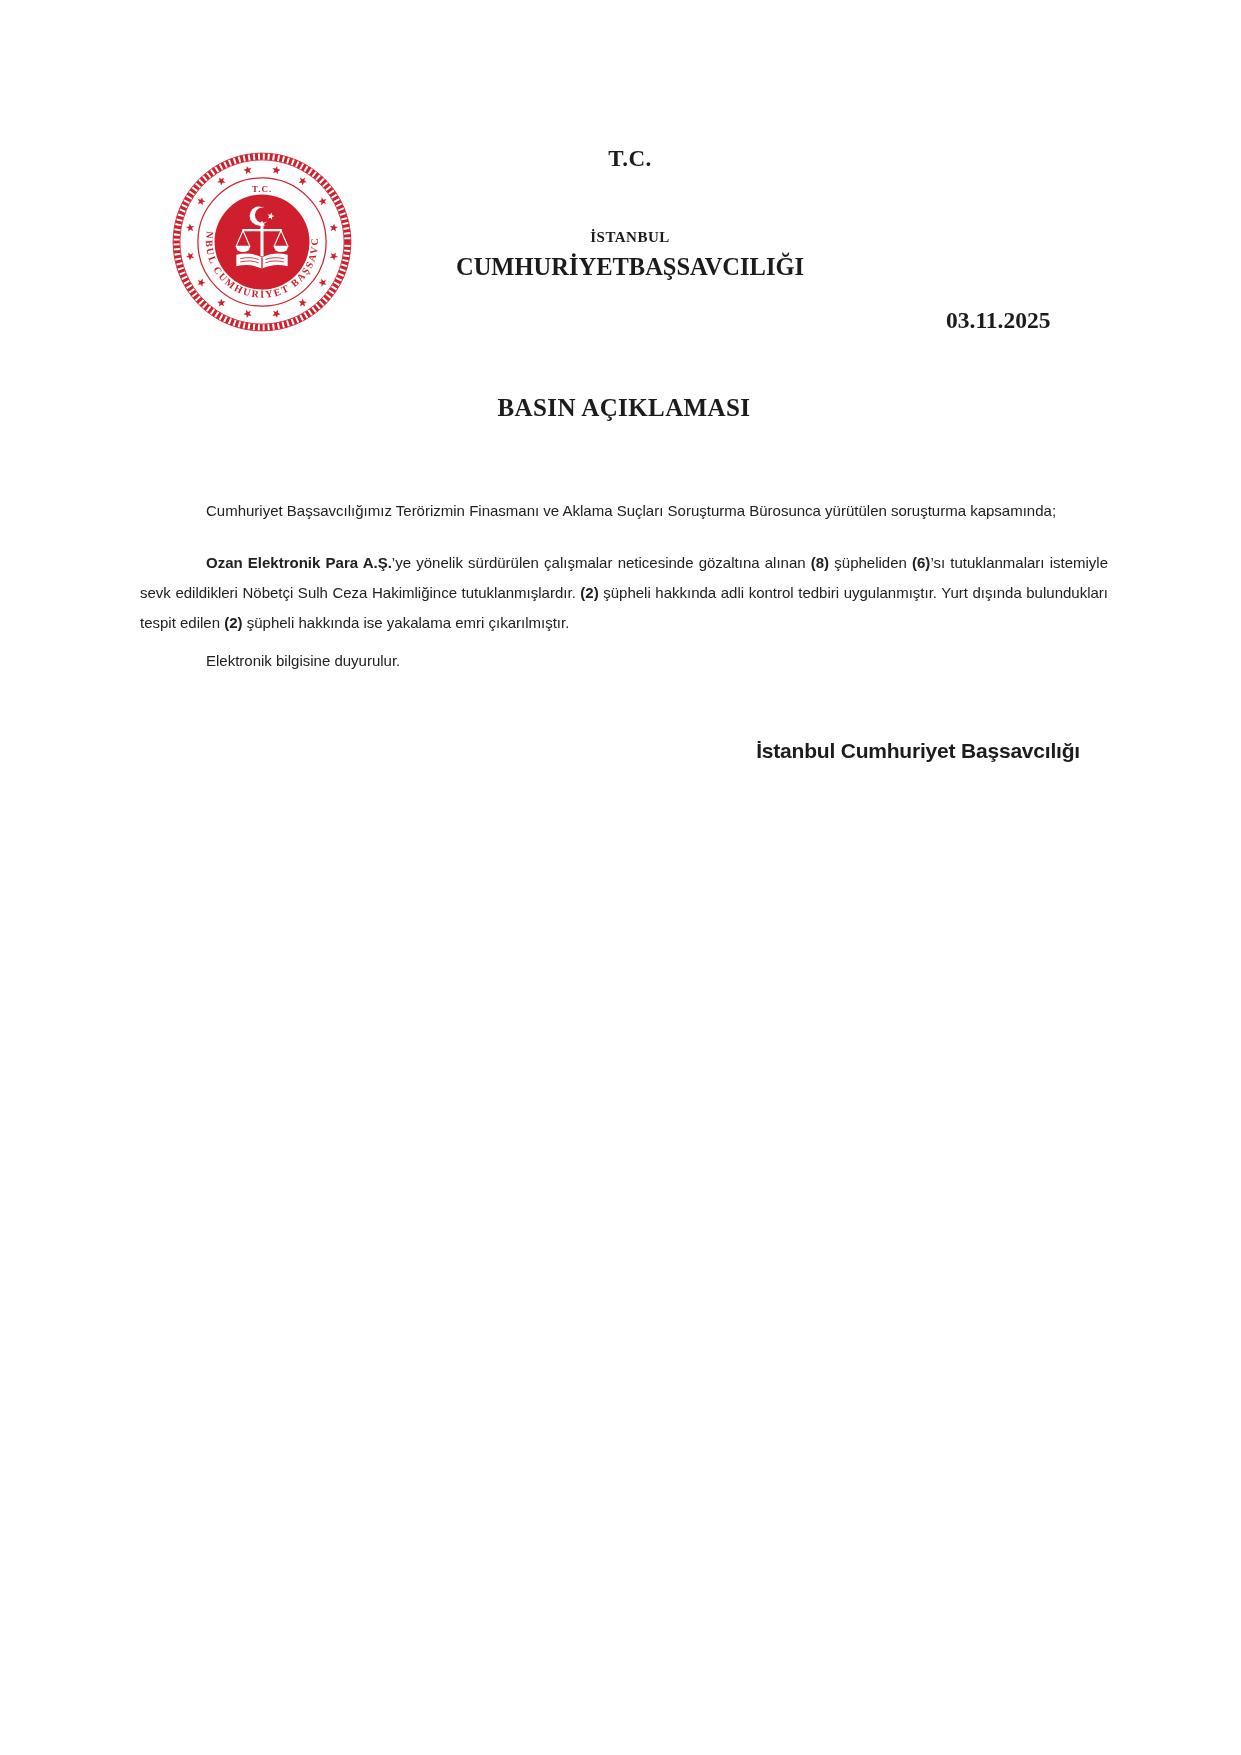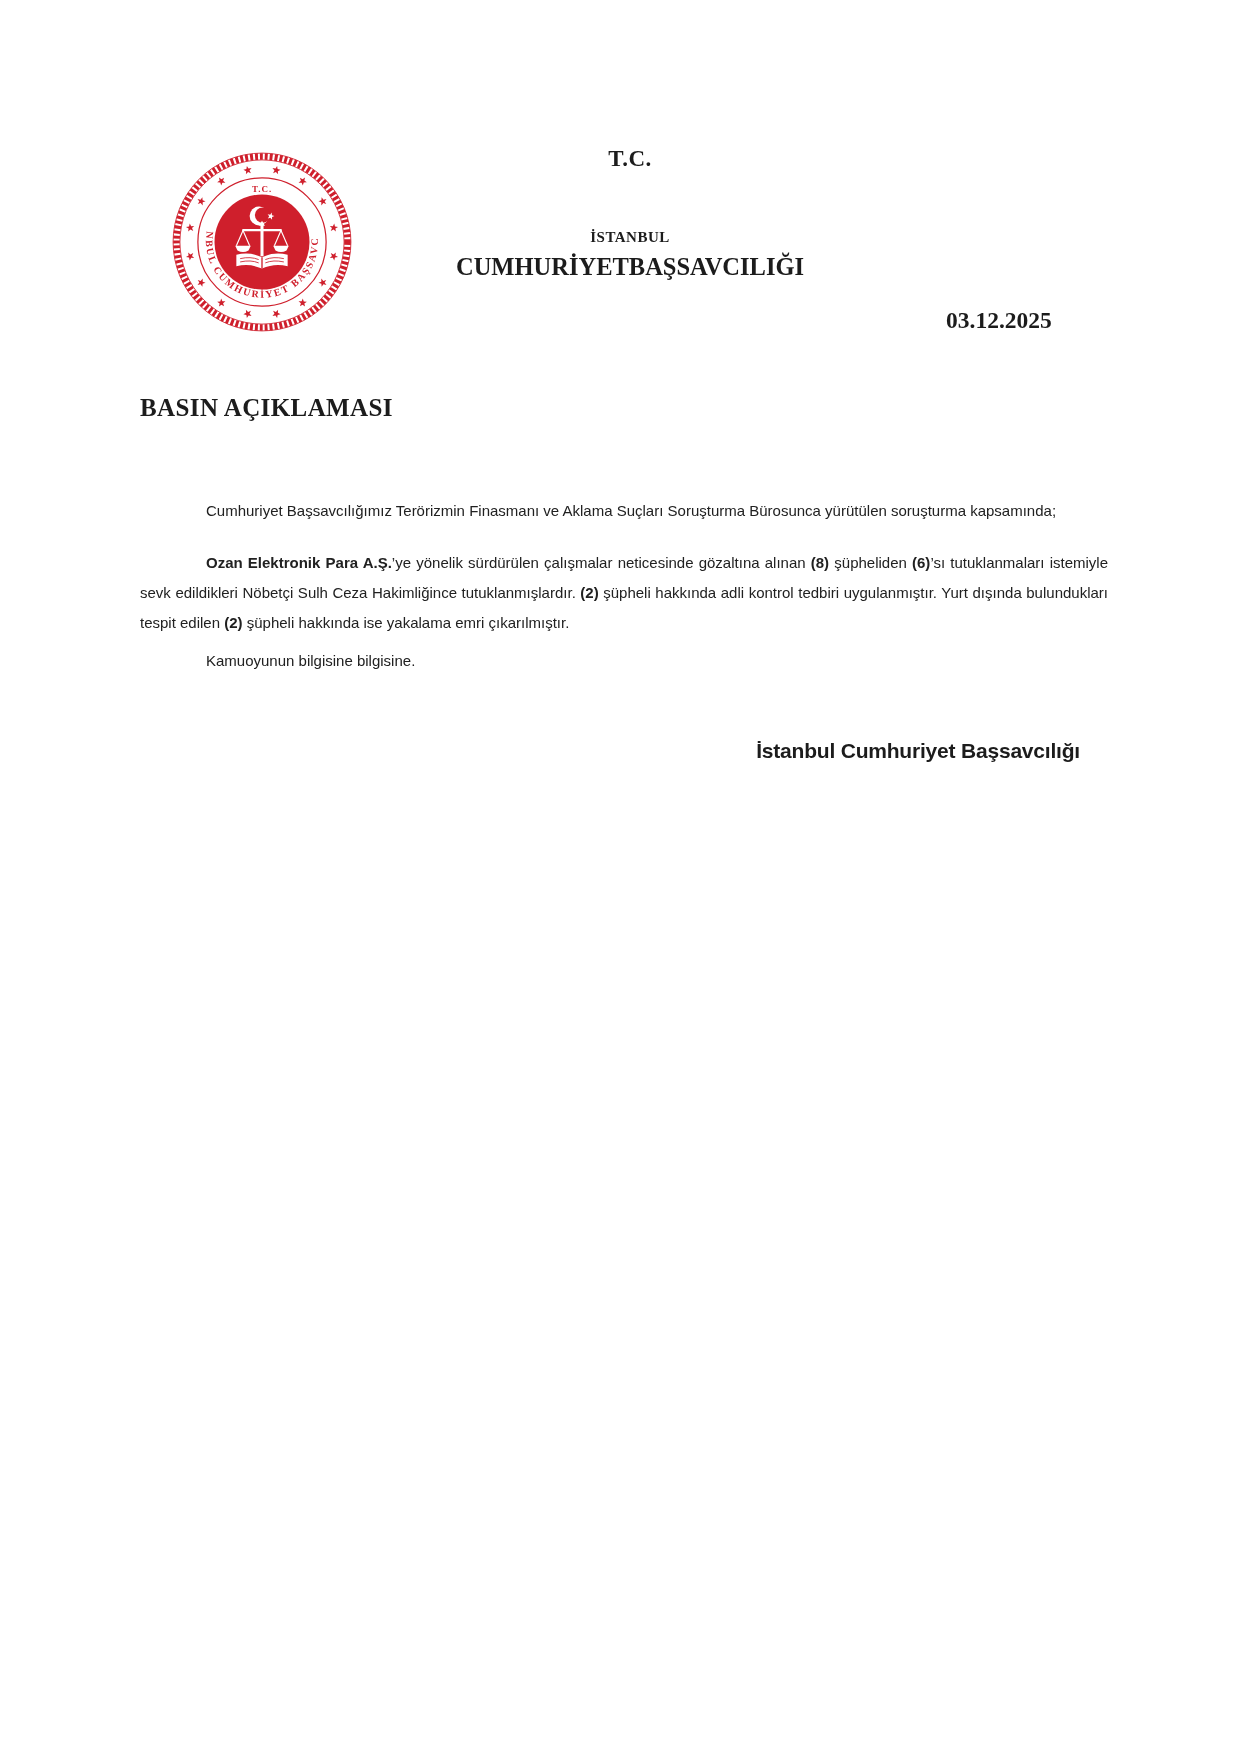--- a/index.html
+++ b/index.html
@@ -31,21 +31,21 @@
   .lh-bureau  { font-size: 24px;   line-height: 30px; margin-top: 9px; }
 
   .doc-date {
     position: absolute; left: 946px; top: 307px;
     font-family: "Liberation Serif", serif; font-weight: 700;
     font-size: 23.5px; color: #1c1c1c;
   }
 
   .doc-title {
     position: absolute; left: 140px; top: 394px; width: 968px;
-    text-align: left; font-family: "Liberation Serif", serif;
+    text-align: center; font-family: "Liberation Serif", serif;
     font-weight: 700; font-size: 25px; letter-spacing: .4px; color: #1c1c1c;
   }
 
   
   .body-block { position: absolute; left: 140px; top: 496px; width: 968px; }
   .body-block p {
     margin: 0 0 22px 0;
     font-size: 15px; line-height: 30px;
     text-align: justify; text-indent: 66px;
     color: #212121;
@@ -134,24 +134,24 @@
       </g>
     </svg>
   </div>
 
   <div class="letterhead">
     <div class="lh-tc">T.C.</div>
     <div class="lh-city">İSTANBUL</div>
     <div class="lh-office">CUMHURİYETBAŞSAVCILIĞI</div>
   </div>
 
-  <div class="doc-date">03.12.2025</div>
+  <div class="doc-date">03.11.2025</div>
 
   <div class="doc-title">BASIN AÇIKLAMASI</div>
 
   <div class="body-block">
     <p class="p1">Cumhuriyet Başsavcılığımız Terörizmin Finasmanı ve Aklama Suçları Soruşturma Bürosunca yürütülen soruşturma kapsamında;</p>
     <p class="p2"><span class="b">Ozan Elektronik Para A.Ş.</span><span>’ye yönelik sürdürülen çalışmalar neticesinde gözaltına alınan </span><span class="b">(8)</span><span> şüpheliden </span><span class="b">(6)</span><span>’sı tutuklanmaları istemiyle sevk edildikleri Nöbetçi Sulh Ceza Hakimliğince tutuklanmışlardır. </span><span class="b">(2)</span><span> şüpheli hakkında adli kontrol tedbiri uygulanmıştır. Yurt dışında bulundukları tespit edilen </span><span class="b">(2)</span><span> şüpheli hakkında ise yakalama emri çıkarılmıştır.</span></p>
-    <p class="p3">Kamuoyunun bilgisine bilgisine.</p>
+    <p class="p3">Elektronik bilgisine duyurulur.</p>
     <div class="signature-row">İstanbul Cumhuriyet Başsavcılığı</div>
   </div>
 
 </div>
 
 </body></html>

